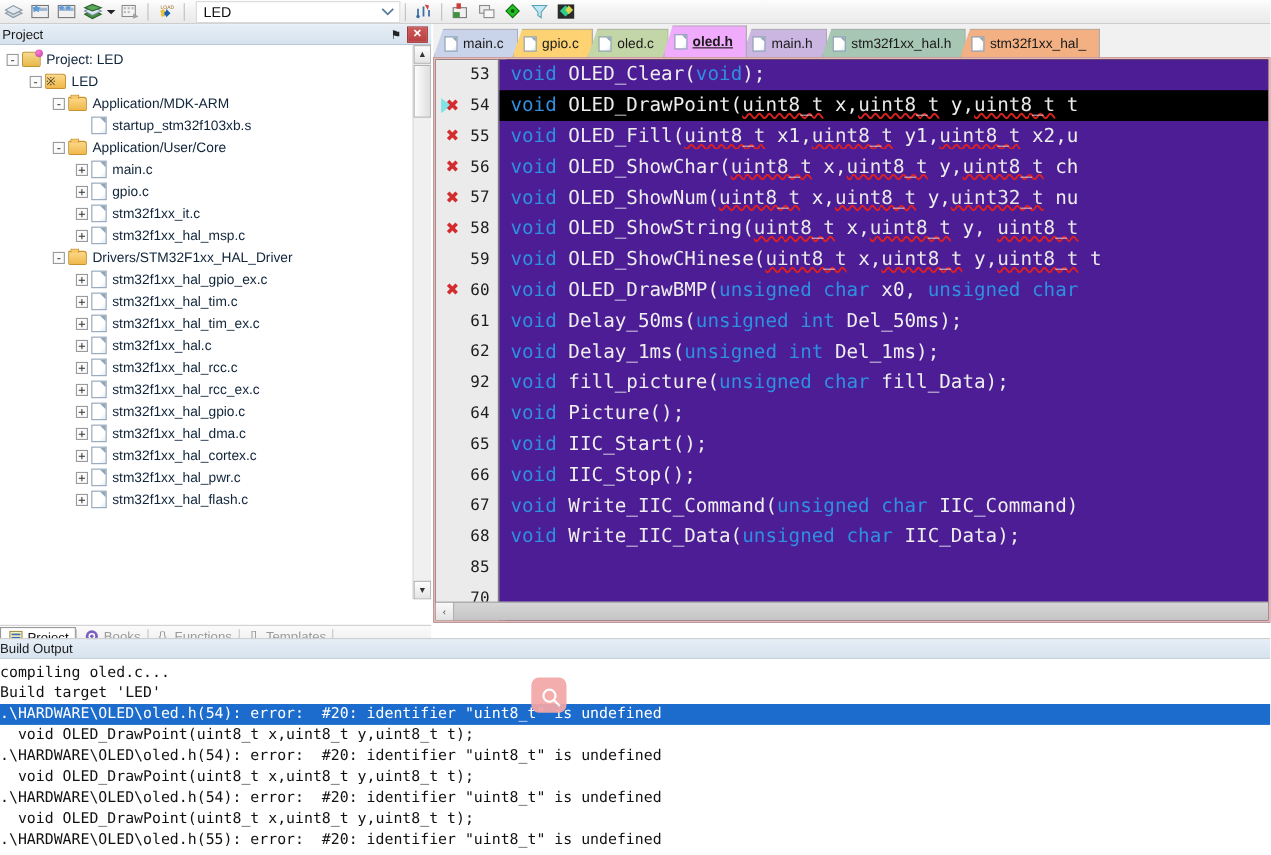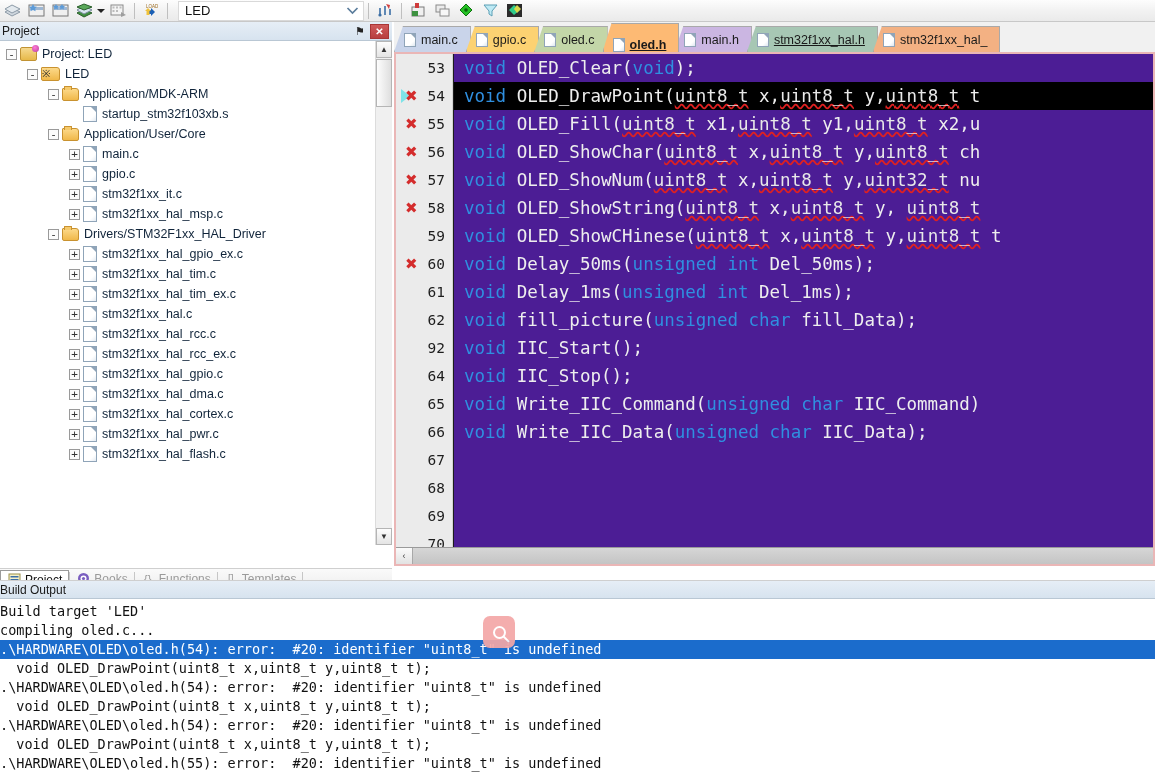--- a/index.html
+++ b/index.html
@@ -536,29 +536,29 @@
           <span class="nm">main.c</span>
         </div>
         <div class="etab" style="background: rgb(252, 210, 114); z-index: 11;">
           <span class="fi"></span>
           <span class="nm">gpio.c</span>
         </div>
         <div class="etab" style="background: rgb(195, 214, 168); z-index: 12;">
           <span class="fi"></span>
           <span class="nm">oled.c</span>
         </div>
-        <div class="etab active" style="background: #fdba74; z-index: 50; align-items: flex-end;">
+        <div class="etab active" style="background: #f0abfc; z-index: 50;">
           <span class="fi"></span>
           <span class="nm">oled.h</span>
         </div>
         <div class="etab" style="background: rgb(203, 182, 226); z-index: 14; text-align: right;">
           <span class="fi"></span>
           <span class="nm">main.h</span>
         </div>
-        <div class="etab" style="background: rgb(167, 199, 180); z-index: 15; text-decoration: underline;">
+        <div class="etab" style="background: rgb(167, 199, 180); z-index: 15;">
           <span class="fi"></span>
           <span class="nm">stm32f1xx_hal.h</span>
         </div>
         <div class="etab" style="background: rgb(243, 177, 131); z-index: 16;">
           <span class="fi"></span>
           <span class="nm">stm32f1xx_hal_</span>
         </div>
       </div>
 
     <div class="code-pane">
@@ -612,56 +612,58 @@
           <div class="gut-line">
             <span>66</span>
           </div>
           <div class="gut-line">
             <span>67</span>
           </div>
           <div class="gut-line">
             <span>68</span>
           </div>
           <div class="gut-line">
-            <span>69</span>
+            <span>85</span>
           </div>
           <div class="gut-line">
             <span>70</span>
           </div>
         </div>
       <div class="bar2"></div>
       <div class="codebox" id="codebox">
           <div class="cline"><span class="kw">void</span><span class="id"> OLED_Clear</span><span class="id">(</span><span class="kw">void</span><span class="id">);</span></div>
           <div class="cline sel"><span class="kw">void</span><span class="id"> OLED_DrawPoint</span><span class="id">(</span><span class="sq">uint8_t</span><span class="id"> x,</span><span class="sq">uint8_t</span><span class="id"> y,</span><span class="sq">uint8_t</span><span class="id"> t</span></div>
           <div class="cline"><span class="kw">void</span><span class="id"> OLED_Fill</span><span class="id">(</span><span class="sq">uint8_t</span><span class="id"> x1,</span><span class="sq">uint8_t</span><span class="id"> y1,</span><span class="sq">uint8_t</span><span class="id"> x2,u</span></div>
           <div class="cline"><span class="kw">void</span><span class="id"> OLED_ShowChar</span><span class="id">(</span><span class="sq">uint8_t</span><span class="id"> x,</span><span class="sq">uint8_t</span><span class="id"> y,</span><span class="sq">uint8_t</span><span class="id"> ch</span></div>
           <div class="cline"><span class="kw">void</span><span class="id"> OLED_ShowNum</span><span class="id">(</span><span class="sq">uint8_t</span><span class="id"> x,</span><span class="sq">uint8_t</span><span class="id"> y,</span><span class="sq">uint32_t</span><span class="id"> nu</span></div>
           <div class="cline"><span class="kw">void</span><span class="id"> OLED_ShowString</span><span class="id">(</span><span class="sq">uint8_t</span><span class="id"> x,</span><span class="sq">uint8_t</span><span class="id"> y, </span><span class="sq">uint8_t</span><span class="id"></span></div>
           <div class="cline"><span class="kw">void</span><span class="id"> OLED_ShowCHinese</span><span class="id">(</span><span class="sq">uint8_t</span><span class="id"> x,</span><span class="sq">uint8_t</span><span class="id"> y,</span><span class="sq">uint8_t</span><span class="id"> t</span></div>
+          <div class="cline"><span class="kw">void</span><span class="id"> OLED_DrawBMP</span><span class="id">(</span><span class="kw">unsigned char</span><span class="id"> x0, </span><span class="kw">unsigned char</span><span class="id"></span></div>
           <div class="cline"><span class="kw">void</span><span class="id"> Delay_50ms</span><span class="id">(</span><span class="kw">unsigned int</span><span class="id"> Del_50ms);</span></div>
           <div class="cline"><span class="kw">void</span><span class="id"> Delay_1ms</span><span class="id">(</span><span class="kw">unsigned int</span><span class="id"> Del_1ms);</span></div>
           <div class="cline"><span class="kw">void</span><span class="id"> fill_picture</span><span class="id">(</span><span class="kw">unsigned char</span><span class="id"> fill_Data);</span></div>
+          <div class="cline"><span class="kw">void</span><span class="id"> Picture();</span></div>
           <div class="cline"><span class="kw">void</span><span class="id"> IIC_Start();</span></div>
           <div class="cline"><span class="kw">void</span><span class="id"> IIC_Stop();</span></div>
           <div class="cline"><span class="kw">void</span><span class="id"> Write_IIC_Command</span><span class="id">(</span><span class="kw">unsigned char</span><span class="id"> IIC_Command)</span></div>
           <div class="cline"><span class="kw">void</span><span class="id"> Write_IIC_Data</span><span class="id">(</span><span class="kw">unsigned char</span><span class="id"> IIC_Data);</span></div>
         </div>
       <div class="hsb">
         <div class="hsb-btn">‹</div>
         <div class="hsb-thumb"></div>
       </div>
     </div>
   </div>
 
   <div class="build-title">
     <span>Build Output</span>
   </div>
   <div class="build-out" id="buildout">
+      <div class="bline">compiling oled.c...</div>
       <div class="bline">Build target 'LED'</div>
-      <div class="bline">compiling oled.c...</div>
       <div class="bline sel">.\HARDWARE\OLED\oled.h(54): error:  #20: identifier "uint8_t" is undefined</div>
       <div class="bline">  void OLED_DrawPoint(uint8_t x,uint8_t y,uint8_t t);</div>
       <div class="bline">.\HARDWARE\OLED\oled.h(54): error:  #20: identifier "uint8_t" is undefined</div>
       <div class="bline">  void OLED_DrawPoint(uint8_t x,uint8_t y,uint8_t t);</div>
       <div class="bline">.\HARDWARE\OLED\oled.h(54): error:  #20: identifier "uint8_t" is undefined</div>
       <div class="bline">  void OLED_DrawPoint(uint8_t x,uint8_t y,uint8_t t);</div>
       <div class="bline">.\HARDWARE\OLED\oled.h(55): error:  #20: identifier "uint8_t" is undefined</div>
     </div>
 
   <div class="searchbadge">

